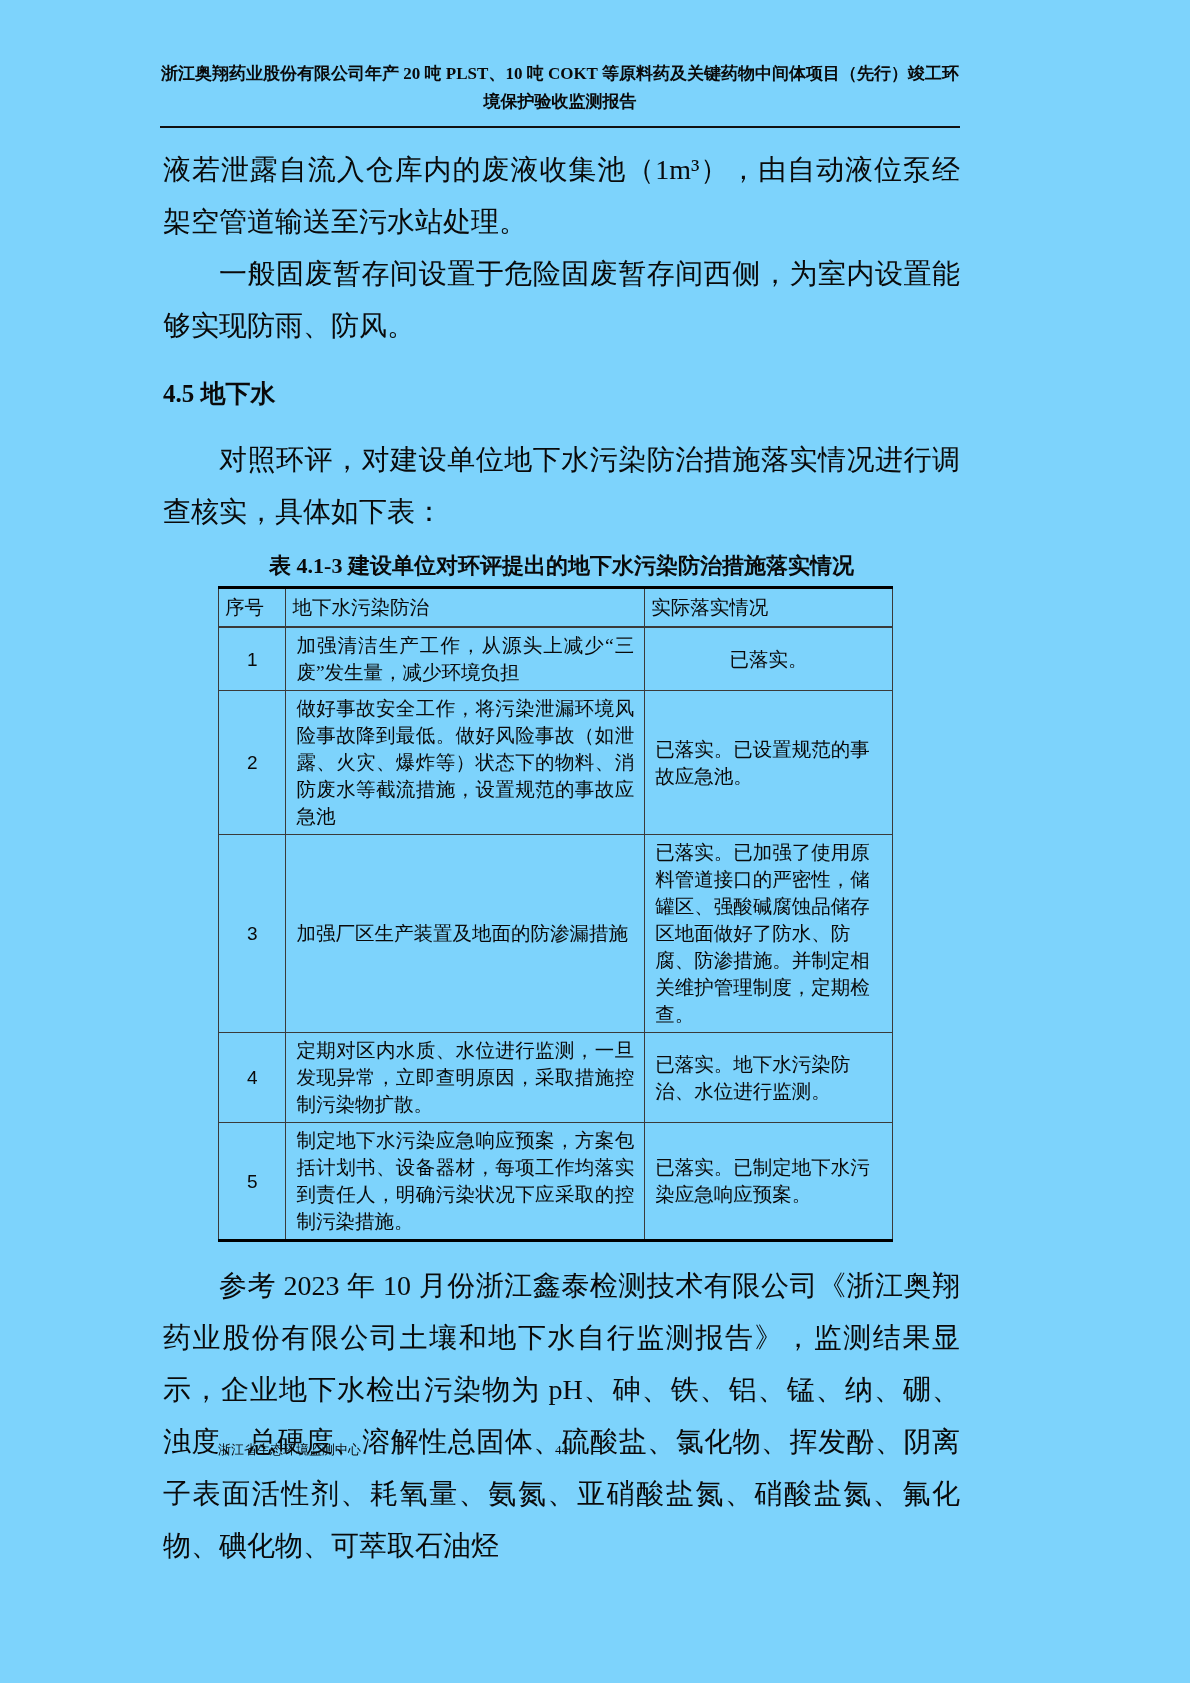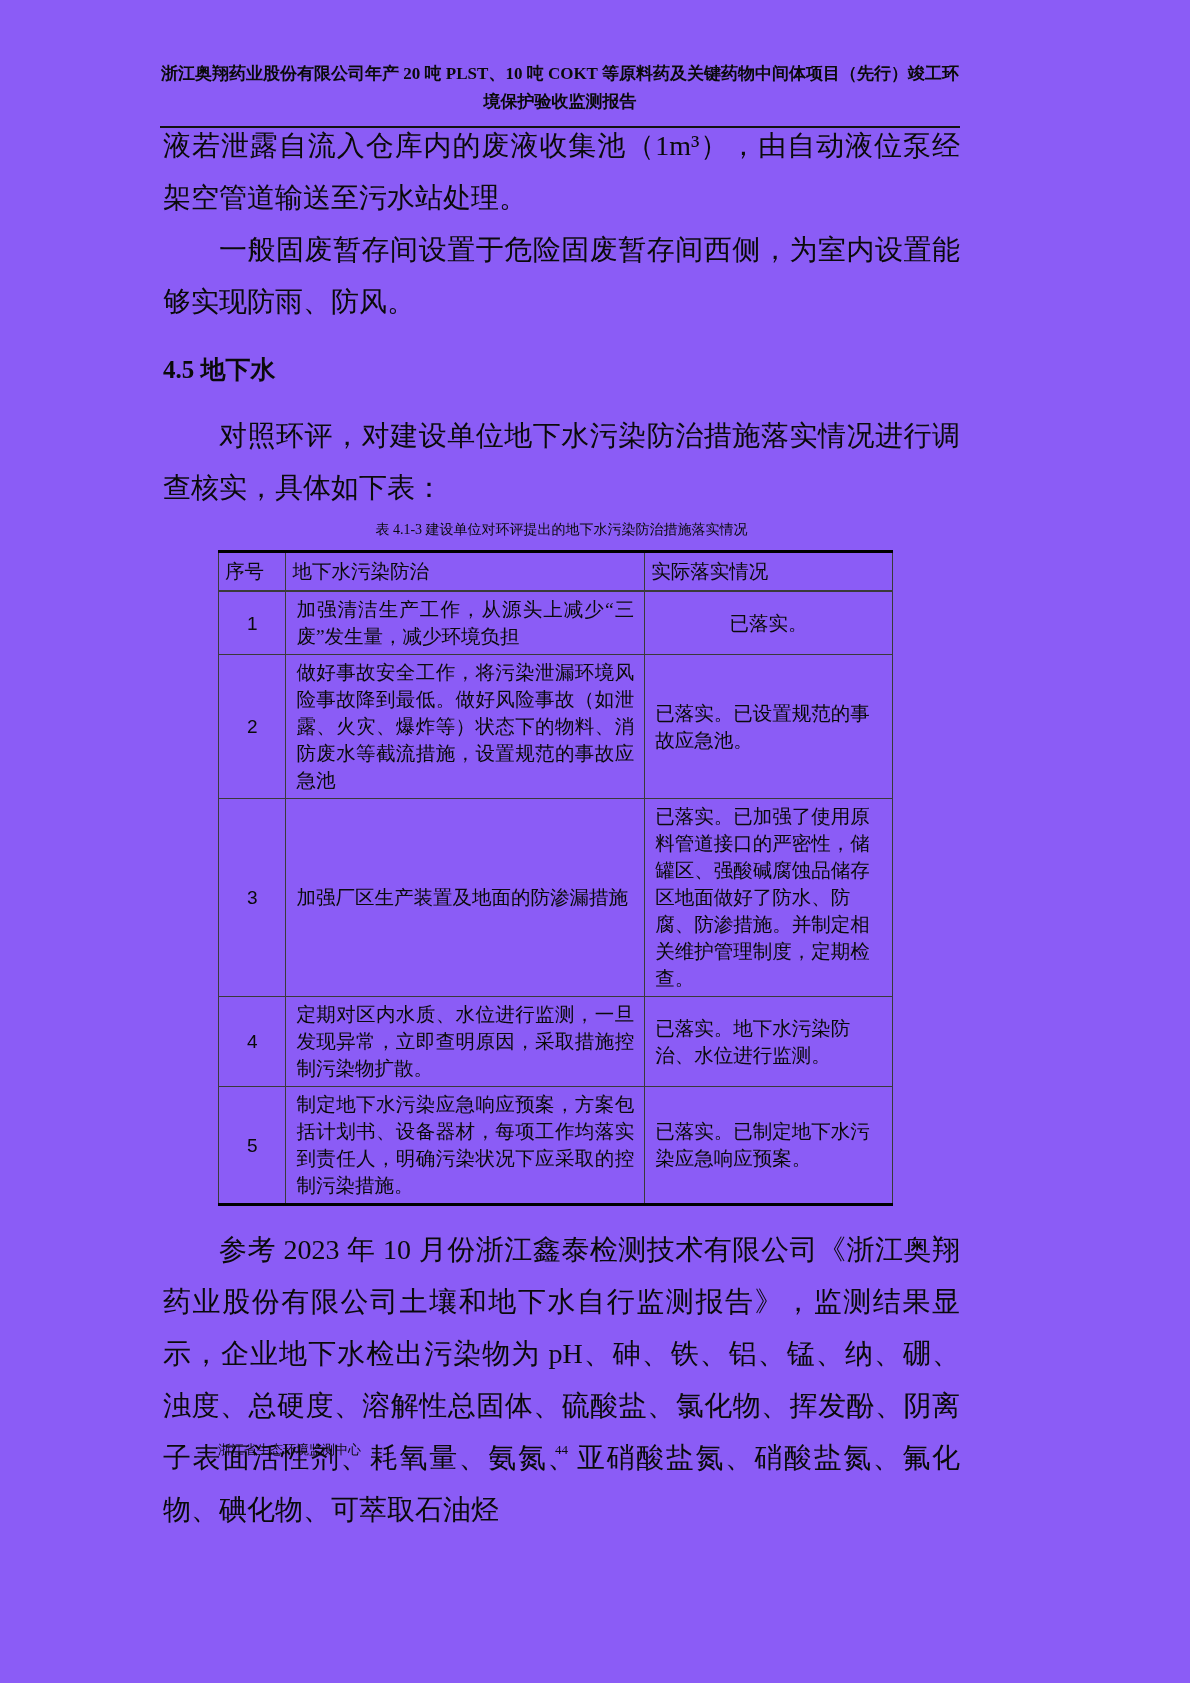--- a/index.html
+++ b/index.html
@@ -1,63 +1,63 @@
 <!DOCTYPE html>
 <html lang="zh"><head>
 <meta charset="utf-8">
 <style>
   html, body { margin: 0; padding: 0; background: #ffffff; }
   .page {
     position: relative;
     width: 1190px;
     height: 1683px;
-    background: #8b5cf6;
+    background: #7dd3fc;
     color: #0a0a0a;
     font-family: "Liberation Serif", "DejaVu Serif", serif;
     overflow: hidden;
   }
   
   .doc-header {
     position: absolute;
     top: 60px;
     left: 160px;
     width: 800px;
     text-align: center;
     font-size: 17px;
     font-weight: bold;
     line-height: 28px;
     padding-bottom: 10px;
     border-bottom: 2px solid #111;
   }
   
   .content {
     position: absolute;
-    top: 120px;
+    top: 144px;
     left: 163px;
     width: 797px;
   }
   .body-para {
     margin: 0;
     font-size: 28px;
     line-height: 52px;
     text-align: justify;
     text-indent: 56px;
   }
   .body-para.no-indent { text-indent: 0; }
   .section-heading {
     margin: 24px 0 22px 0;
     font-size: 25px;
     font-weight: bold;
     line-height: 36px;
   }
   .table-title {
-    margin: 2px 0 6px 0;
+    margin: 14px 0 6px 0;
     text-align: center;
-    font-size: 14px;
-    font-weight: normal;
+    font-size: 22px;
+    font-weight: bold;
     line-height: 28px;
   }
   
   .measures-table {
     width: 675px;
     margin-left: 55px;
     border-collapse: collapse;
     font-size: 19.5px;
     line-height: 27px;
     border-top: 3px solid #000;

